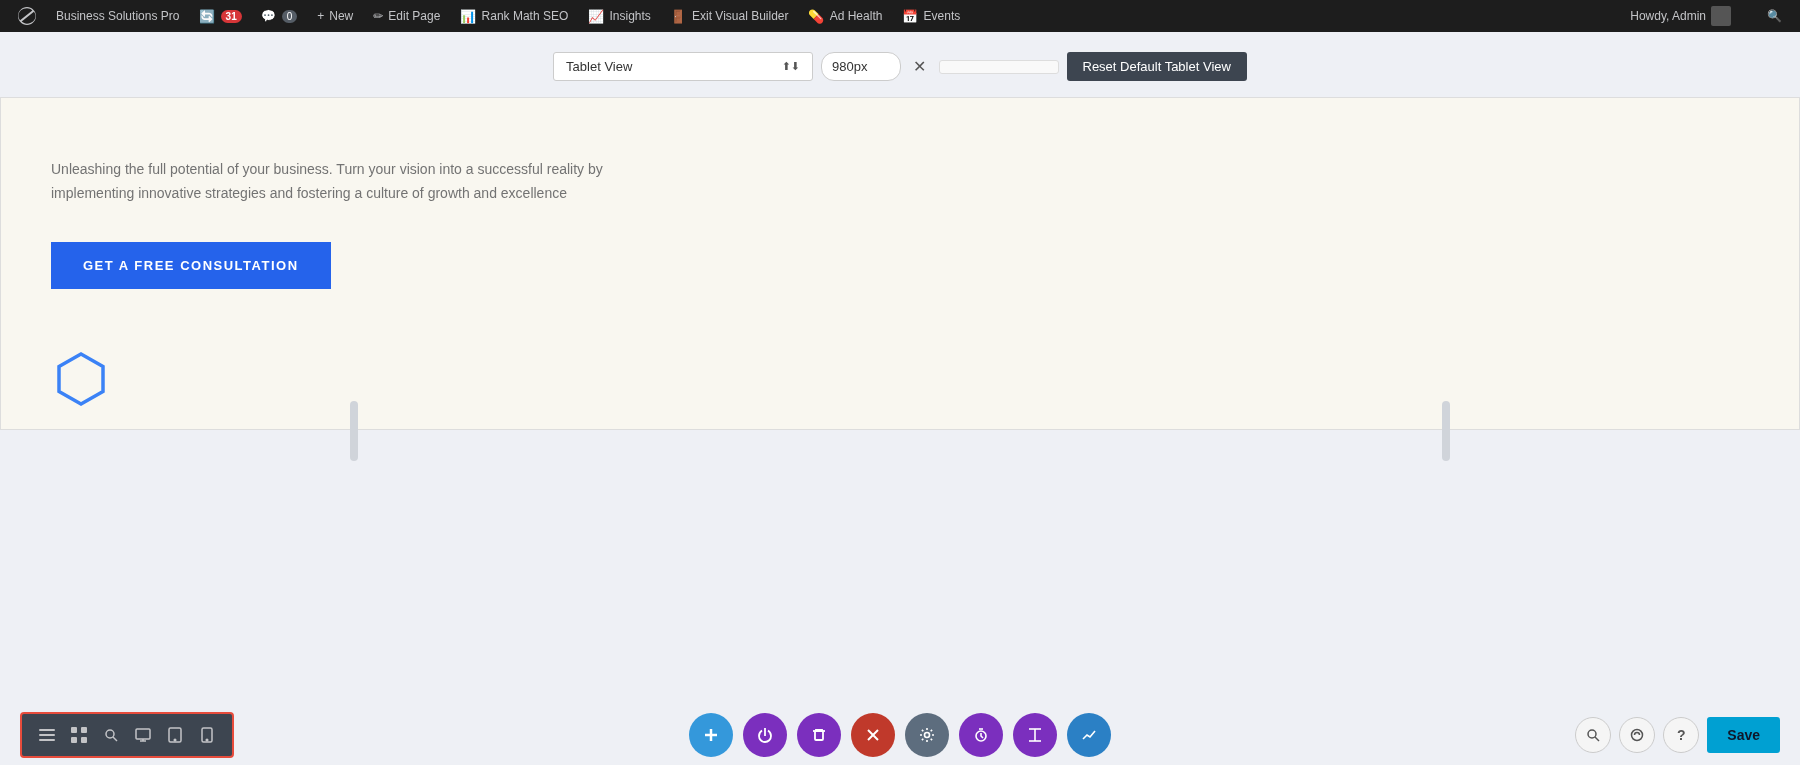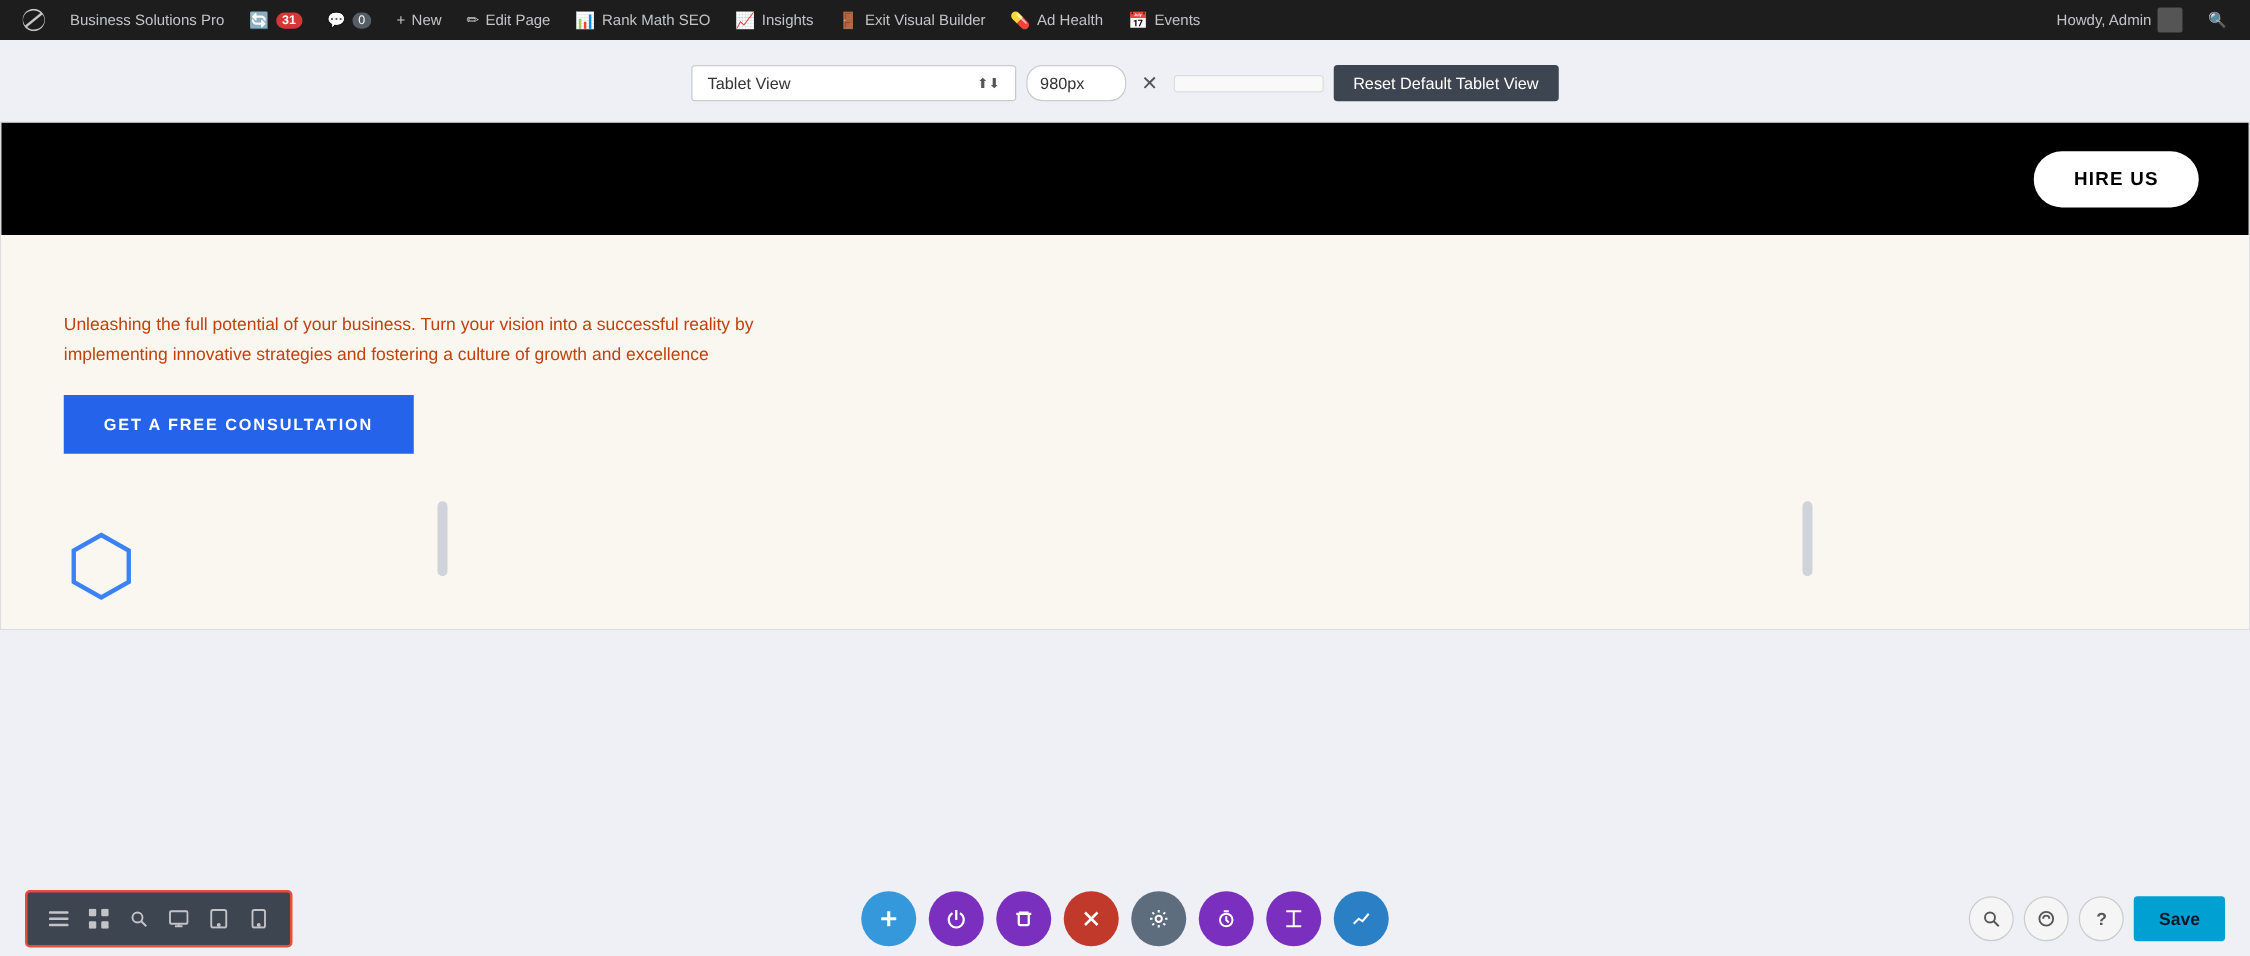--- a/index.html
+++ b/index.html
@@ -25,21 +25,21 @@
       display: flex;
       align-items: center;
       gap: 5px;
       cursor: pointer;
       white-space: nowrap;
     }
     .admin-bar-right {
       margin-left: auto;
       display: flex;
       align-items: center;
-      gap: 1px;
+      gap: 16px;
     }
     .badge {
       background: #d63638;
       color: #fff;
       border-radius: 10px;
       padding: 1px 5px;
       font-size: 10px;
       font-weight: bold;
     }
     .badge-grey {
@@ -159,24 +159,24 @@
     #hero-title {
       font-size: 42px;
       font-weight: 700;
       color: #111;
       line-height: 1.2;
       margin-bottom: 24px;
       max-width: 680px;
     }
     #hero-subtitle {
       font-size: 14px;
-      color: #c2410c;
+      color: #737373;
       line-height: 1.7;
       max-width: 580px;
-      margin-bottom: 20px;
+      margin-bottom: 36px;
     }
     #consultation-btn {
       background: #2563eb;
       color: #fff;
       border: none;
       padding: 16px 32px;
       font-size: 13px;
       font-weight: 700;
       letter-spacing: 1.5px;
       cursor: pointer;
@@ -378,23 +378,20 @@
     <div id="width-display" style="width:120px;border:1px solid #ddd;background:#f9f9f9;padding:6px 10px;font-size:13px;border-radius:3px;color:#aaa;"></div>
     <button id="reset-btn">Reset Default Tablet View</button>
   </div>
 
   <div id="frame-wrapper" style="position:relative;width:100%;display:flex;justify-content:center;flex:1;">
 
     <div class="resize-handle" id="left-handle"></div>
 
     <div id="page-frame">
 
-      <div id="page-header">
-        <button id="hire-us-btn">HIRE US</button>
-      </div>
 
       <div id="hero-section">
         <p id="hero-subtitle">Unleashing the full potential of your business. Turn your vision into a successful reality by implementing innovative strategies and fostering a culture of growth and excellence</p>
         <button id="consultation-btn">GET A FREE CONSULTATION</button>
       </div>
 
       <div id="icon-row">
         <svg id="hexagon-icon" viewBox="0 0 60 60" xmlns="http://www.w3.org/2000/svg">
           <polygon points="30,5 52,17.5 52,42.5 30,55 8,42.5 8,17.5" fill="none" stroke="#3b82f6" stroke-width="3.5"></polygon>
         </svg>

